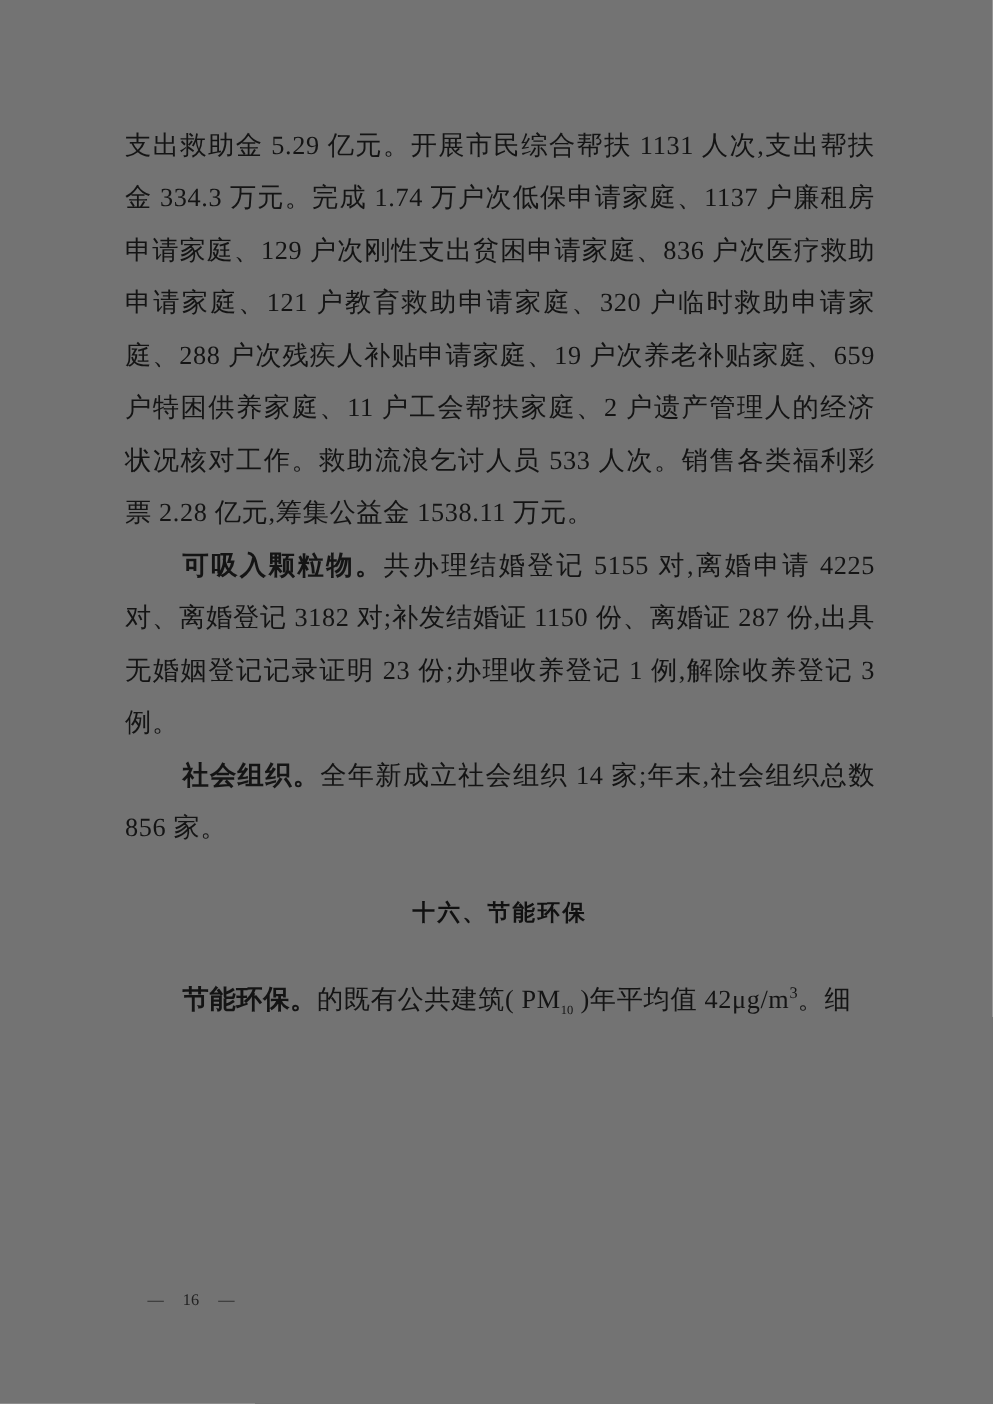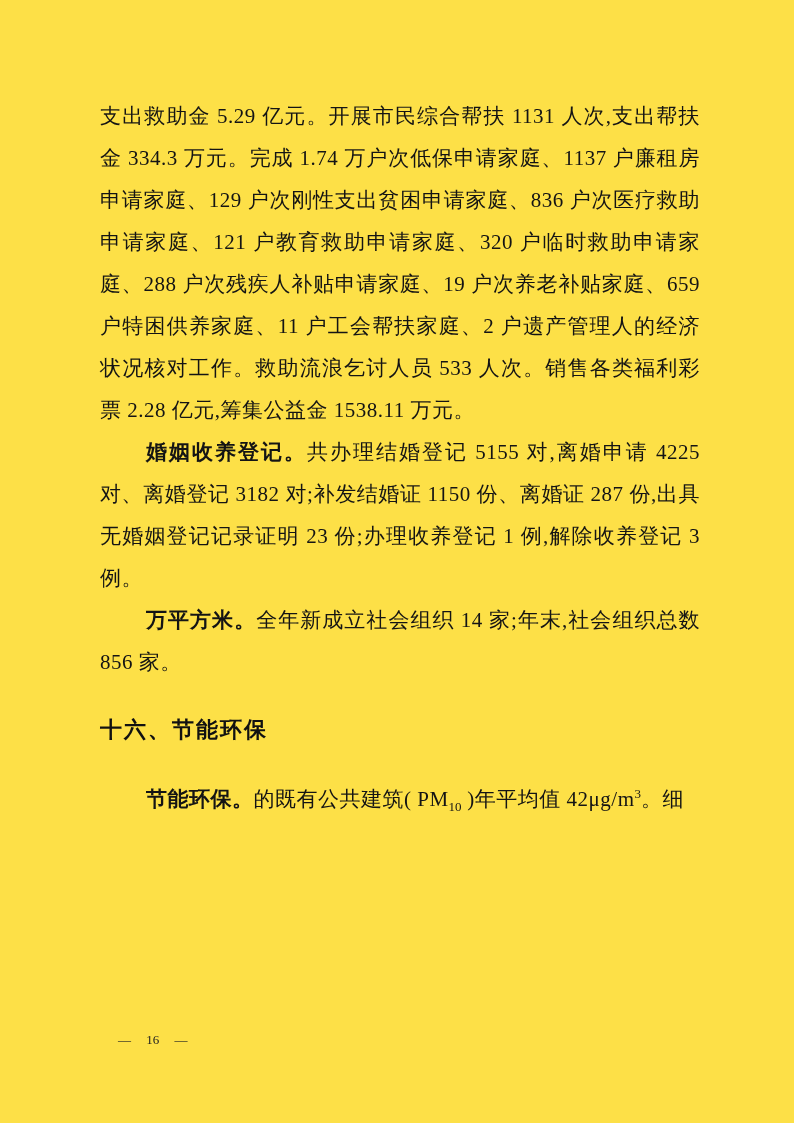--- a/index.html
+++ b/index.html
@@ -4,65 +4,65 @@
 <style>
   html, body { margin: 0; padding: 0; }
   body {
     width: 794px; height: 1123px;
     background: #ffffff;
     font-family: "Liberation Serif", "DejaVu Serif", serif;
     color: #141414;
     position: relative;
     overflow: hidden;
   }
-  .page { position: absolute; inset: 0; background: #fde047; }
+  .page { position: absolute; inset: 0; background: #737373; }
   .content { position: absolute; left: 100px; top: 95px; width: 600px; }
   .para {
     margin: 0;
     font-size: 21px;
     line-height: 42px;
     text-align: justify;
     text-justify: inter-character;
     letter-spacing: 0.5px;
   }
   .para.indent { text-indent: 46px; }
   .lead { font-weight: 700; }
   .heading {
     margin: 26px 0 22px 0;
     font-family: "Liberation Sans", "DejaVu Sans", sans-serif;
-    font-size: 22px;
+    font-size: 18px;
     line-height: 42px;
     font-weight: 700;
-    text-align: left;
+    text-align: center;
     letter-spacing: 2px;
     color: #111;
   }
-  .para sub { font-size: 13px; vertical-align: -5px; letter-spacing: 0; }
+  .para sub { font-size: 10px; vertical-align: -5px; letter-spacing: 0; }
   .para sup { font-size: 13px; vertical-align: 8px; letter-spacing: 0; }
   .footer {
     position: absolute;
     left: 118px;
     top: 1028px;
     font-size: 13px;
     line-height: 24px;
     word-spacing: 12px;
     color: #222;
   }
 </style>
 </head>
 <body>
 
 <div class="page">
   <div class="content">
 
     <p class="para"><span>支出救助金 5.29 亿元。开展市民综合帮扶 1131 人次,支出帮扶金 334.3 万元。完成 1.74 万户次低保申请家庭、1137 户廉租房申请家庭、129 户次刚性支出贫困申请家庭、836 户次医疗救助申请家庭、121 户教育救助申请家庭、320 户临时救助申请家庭、288 户次残疾人补贴申请家庭、19 户次养老补贴家庭、659 户特困供养家庭、11 户工会帮扶家庭、2 户遗产管理人的经济状况核对工作。救助流浪乞讨人员 533 人次。销售各类福利彩票 2.28 亿元,筹集公益金 1538.11 万元。</span></p>
 
-    <p class="para indent"><b class="lead">婚姻收养登记。</b><span>共办理结婚登记 5155 对,离婚申请 4225 对、离婚登记 3182 对;补发结婚证 1150 份、离婚证 287 份,出具无婚姻登记记录证明 23 份;办理收养登记 1 例,解除收养登记 3 例。</span></p>
+    <p class="para indent"><b class="lead">可吸入颗粒物。</b><span>共办理结婚登记 5155 对,离婚申请 4225 对、离婚登记 3182 对;补发结婚证 1150 份、离婚证 287 份,出具无婚姻登记记录证明 23 份;办理收养登记 1 例,解除收养登记 3 例。</span></p>
 
-    <p class="para indent"><b class="lead">万平方米。</b><span>全年新成立社会组织 14 家;年末,社会组织总数 856 家。</span></p>
+    <p class="para indent"><b class="lead">社会组织。</b><span>全年新成立社会组织 14 家;年末,社会组织总数 856 家。</span></p>
 
     <h2 class="heading">十六、节能环保</h2>
 
 
     <p class="para indent"><b class="lead">节能环保。</b><span>的既有公共建筑( PM</span><sub>10</sub><span> )年平均值 42μg/m</span><sup>3</sup><span>。细</span></p>
 
   </div>
 
   <div class="footer">— 16 —</div>
 </div>

